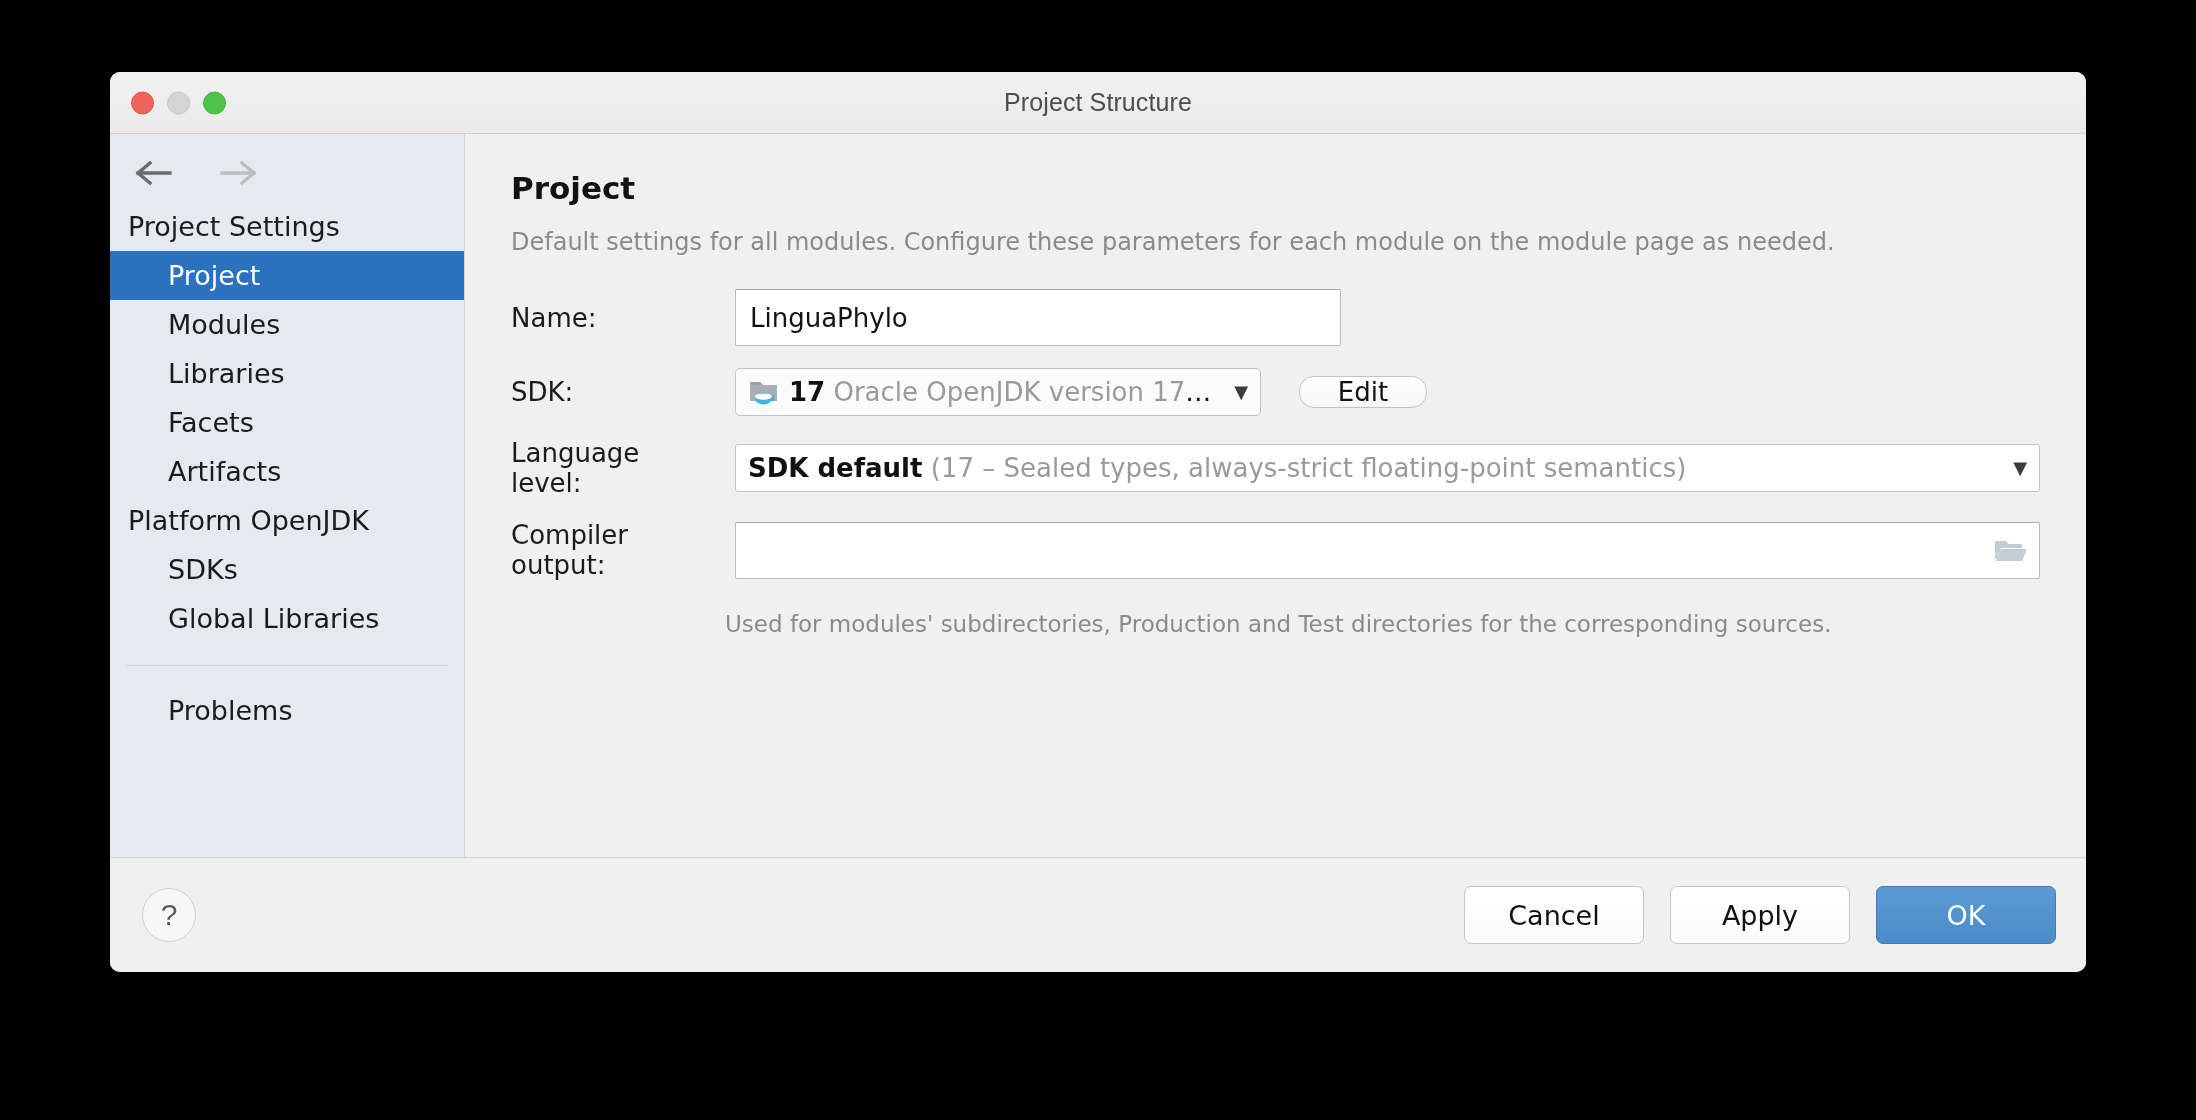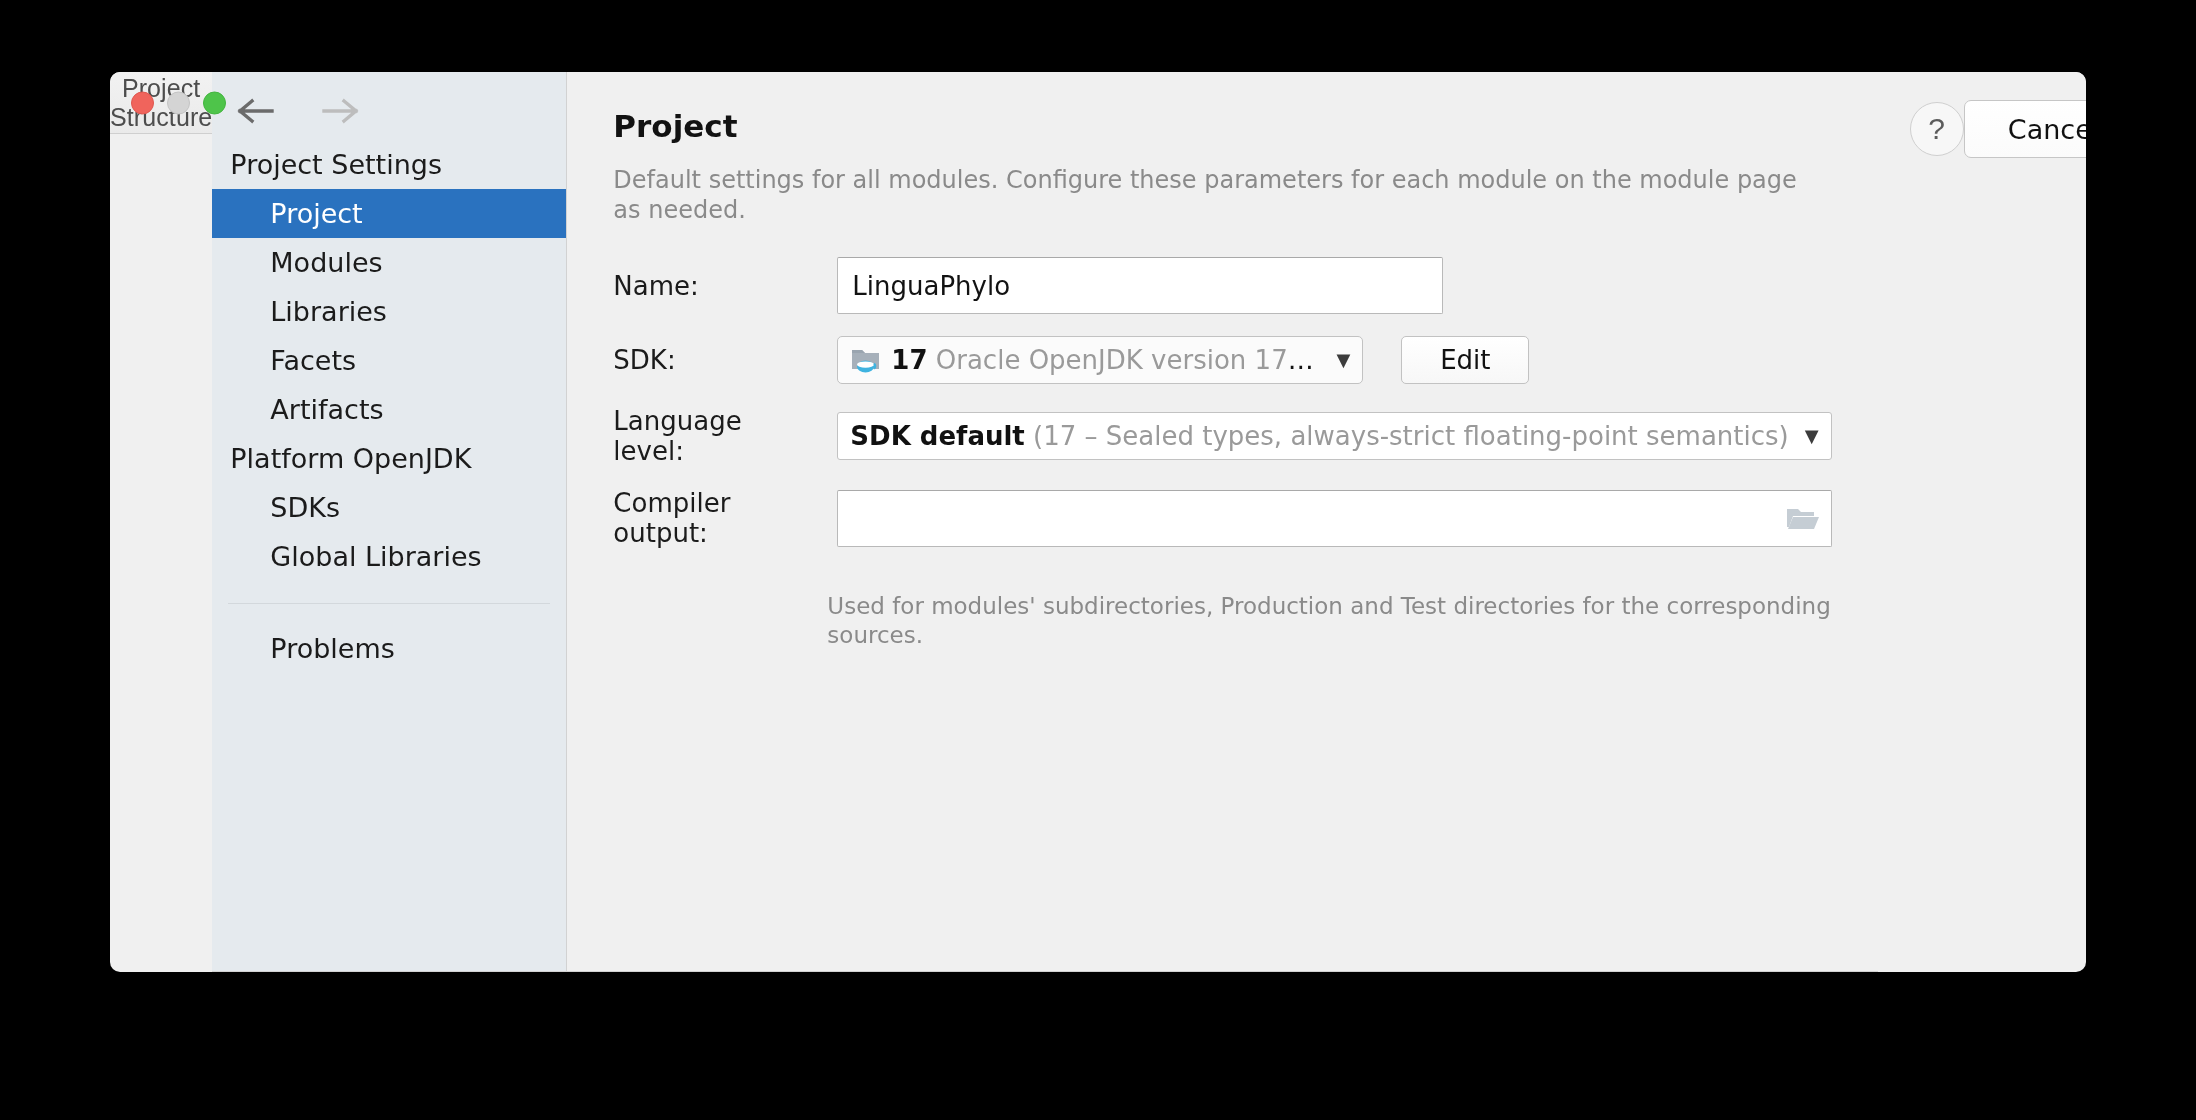--- a/index.html
+++ b/index.html
@@ -20,21 +20,21 @@
     position: absolute;
     left: 110px;
     top: 72px;
     width: 1976px;
     height: 900px;
     background: #f0f0f0;
     border-radius: 10px;
     box-shadow: 0 8px 34px rgba(0,0,0,0.55);
     overflow: hidden;
     display: flex;
-    flex-direction: row;
+    flex-direction: column;
   }
 
   
   .titlebar {
     position: relative;
     height: 61px;
     flex: 0 0 61px;
     background: linear-gradient(#f2f2f2, #eaeaea);
     border-bottom: 1px solid #cfcfcf;
     display: flex;
@@ -231,40 +231,40 @@
   .strong-text { color: #111111; font-weight: bold; }
   .muted-text  { color: #9a9a9a; }
   .combo-text {
     overflow: hidden;
     white-space: nowrap;
     text-overflow: ellipsis;
   }
 
   
   .pushbtn {
-    height: 48px;
+    height: 32px;
     min-width: 128px;
     background: linear-gradient(#ffffff, #f7f7f7);
     border: 1px solid #c2c2c2;
-    border-radius: 5px;
+    border-radius: 15px;
     font-size: 26px;
     color: #111111;
     display: inline-flex;
     align-items: center;
     justify-content: center;
     padding: 0 20px;
     box-sizing: border-box;
     cursor: default;
   }
   .edit-btn { margin-left: 28px; }
 
   .hint {
     font-size: 23px;
     color: #8a8a8a;
-    margin-top: 22px;
+    margin-top: 8px;
     line-height: 1.25;
   }
   .hint-wrap {
     display: flex;
   }
   .hint-spacer { width: 214px; flex: 0 0 214px; }
 
   
   .footer {
     height: 114px;

